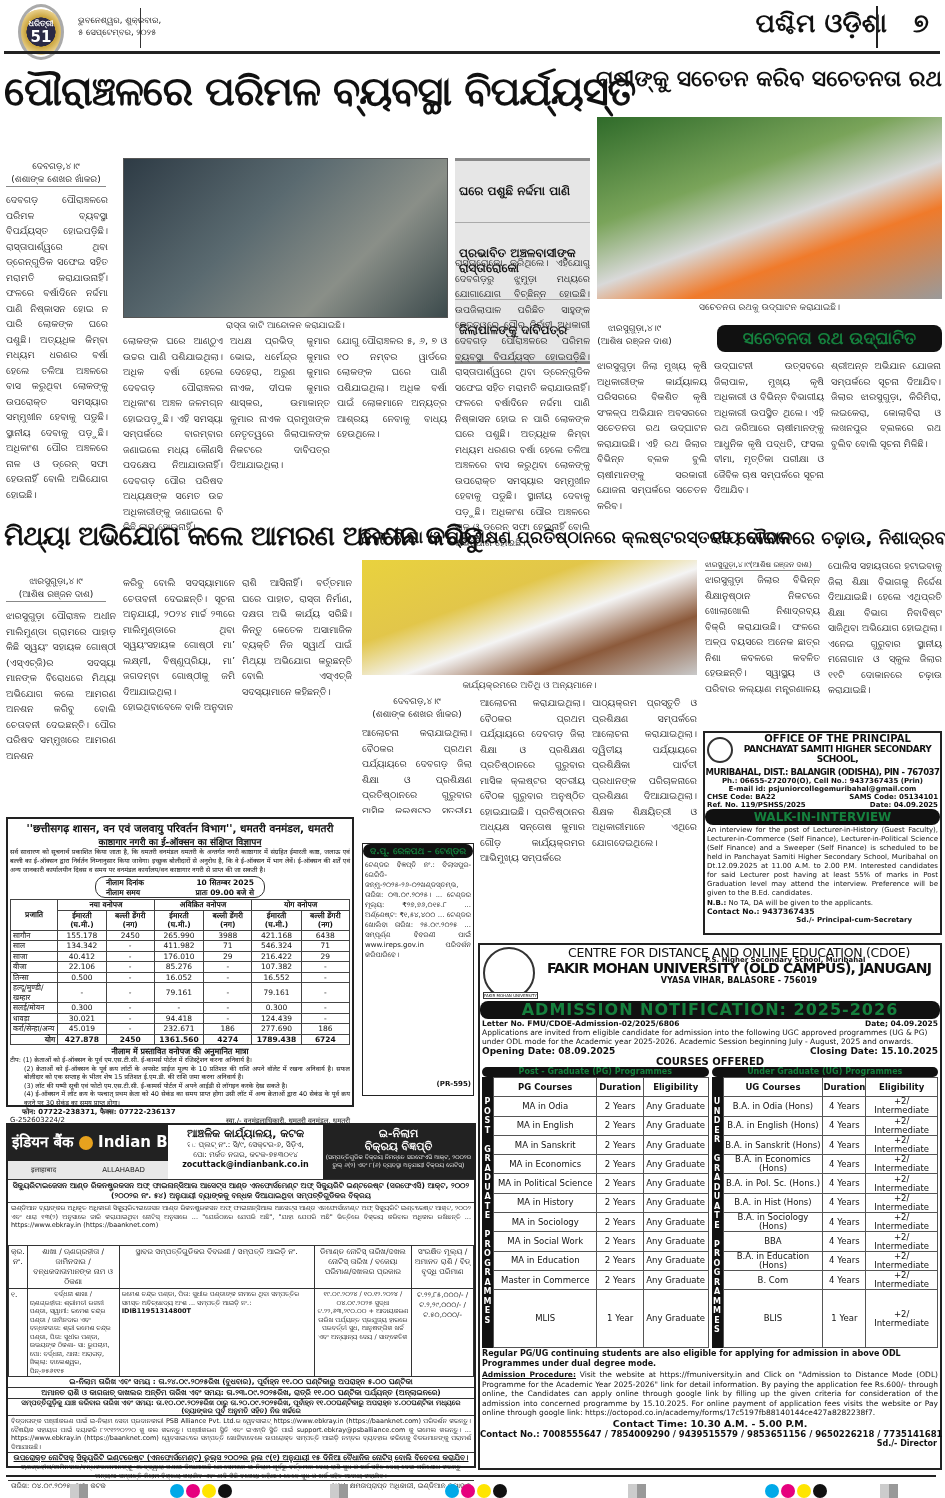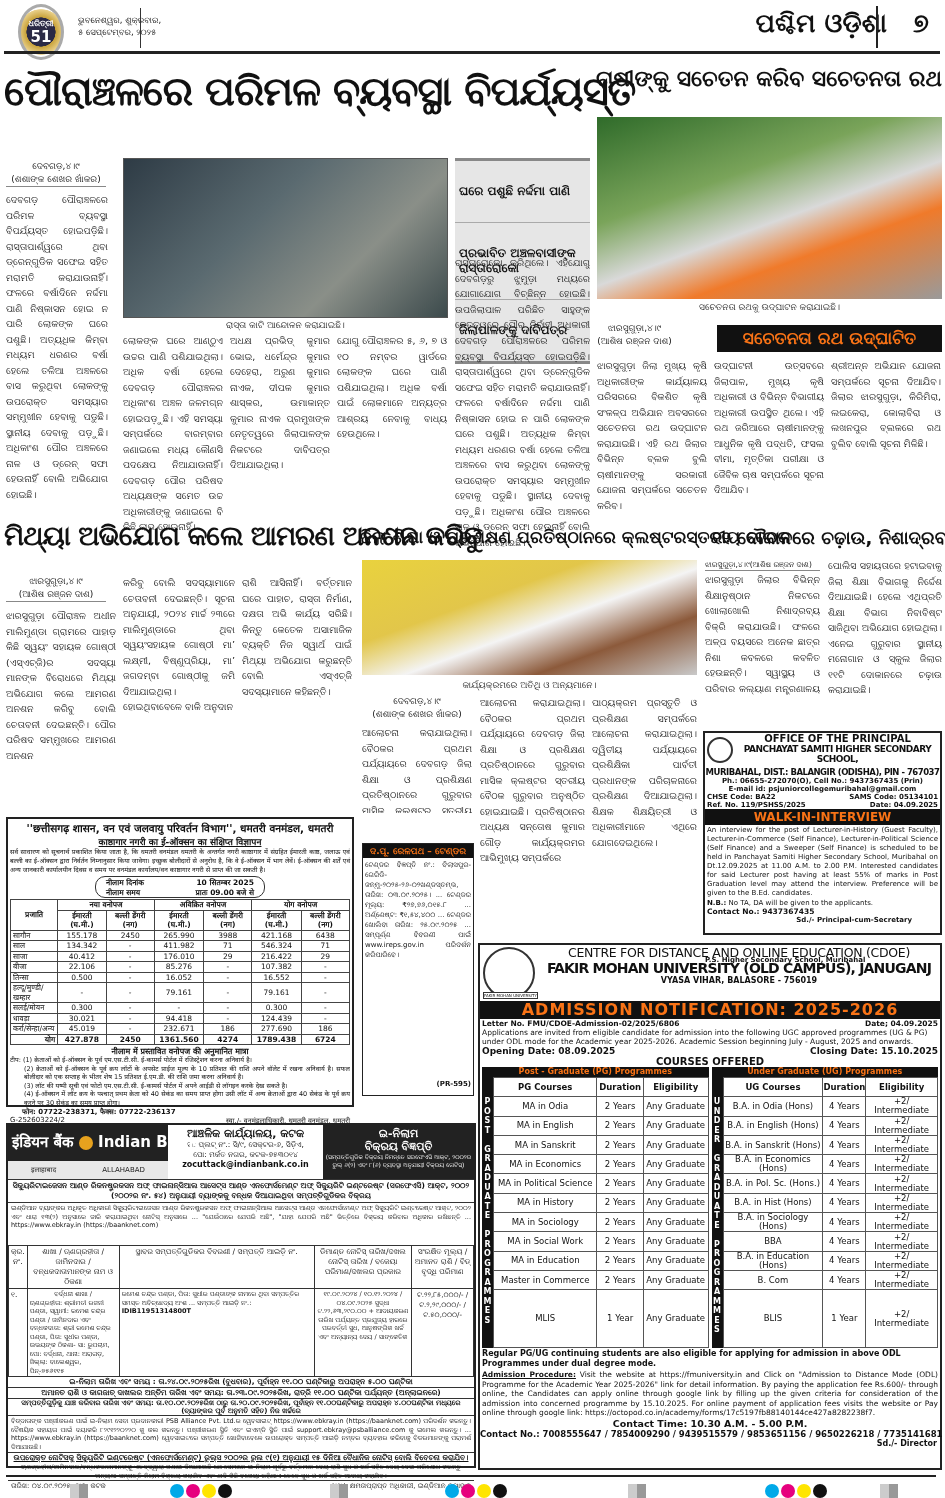--- a/index.html
+++ b/index.html
@@ -19,21 +19,21 @@
   .h2 { left: 596px; top: 66px; font-size: 22px; font-weight: bold; white-space: nowrap; }
   .photo { background: linear-gradient(135deg, #2e3b45, #5a6a70 40%, #8a8f88 70%, #3c4a4c); border: 1px solid #555; }
   .photo2 { background: linear-gradient(160deg, #2f6b2a, #7aa45a 35%, #d9d9d9 55%, #f07a2a 70%, #9a9a9a); }
   .photo3 { background: linear-gradient(160deg, #e9d23e, #e2c64a 35%, #f4f4f4 55%, #8c5a3b 75%, #c9c9c9); }
   .caption { font-size: 9px; text-align: center; color: #222; }
   .dateline-small { font-size: 9px; text-align: center; line-height: 13px; }
   .col { font-size: 9.5px; line-height: 15.5px; text-align: justify; color: #222; overflow: hidden; }
   .bullets { left: 455px; top: 158px; width: 135px; background: #e6e6e6; border-top: 3px solid #888; border-bottom: 3px solid #888; }
   .bullets div { font-size: 12px; font-weight: bold; padding: 23px 4px; border-bottom: 1px solid #aaa; line-height: 15px; }
   .bullets div:last-child { border-bottom: none; }
-  .blackband { background: #111; color: #f97316; font-weight: bold; text-align: center; }
+  .blackband { background: #111; color: #15803d; font-weight: bold; text-align: center; border-radius: 8px; }
   .h3 { font-size: 28px; font-weight: bold; white-space: nowrap; letter-spacing: -1px; }
   .h4 { font-size: 18px; font-weight: bold; white-space: nowrap; }
   .box { border: 1px solid #222; }
   .adtext { font-size: 7.5px; line-height: 10px; text-align: justify; }
   table { border-collapse: collapse; width: 100%; }
   .auction td, .auction th { border: 1px solid #444; font-size: 7.5px; padding: 0 2px; line-height: 9.5px; text-align: center; }
   .auction td:first-child { text-align: left; }
   .courses td, .courses th { border: 1px solid #555; font-size: 8.5px; text-align: center; height: 19.3px; line-height: 9px; }
   .courses th { font-weight: bold; }
   .vlabel { background: #111; color: #fff; font-weight: bold; font-size: 8px; text-align: center; line-height: 9.5px; writing-mode: horizontal-tb; }

